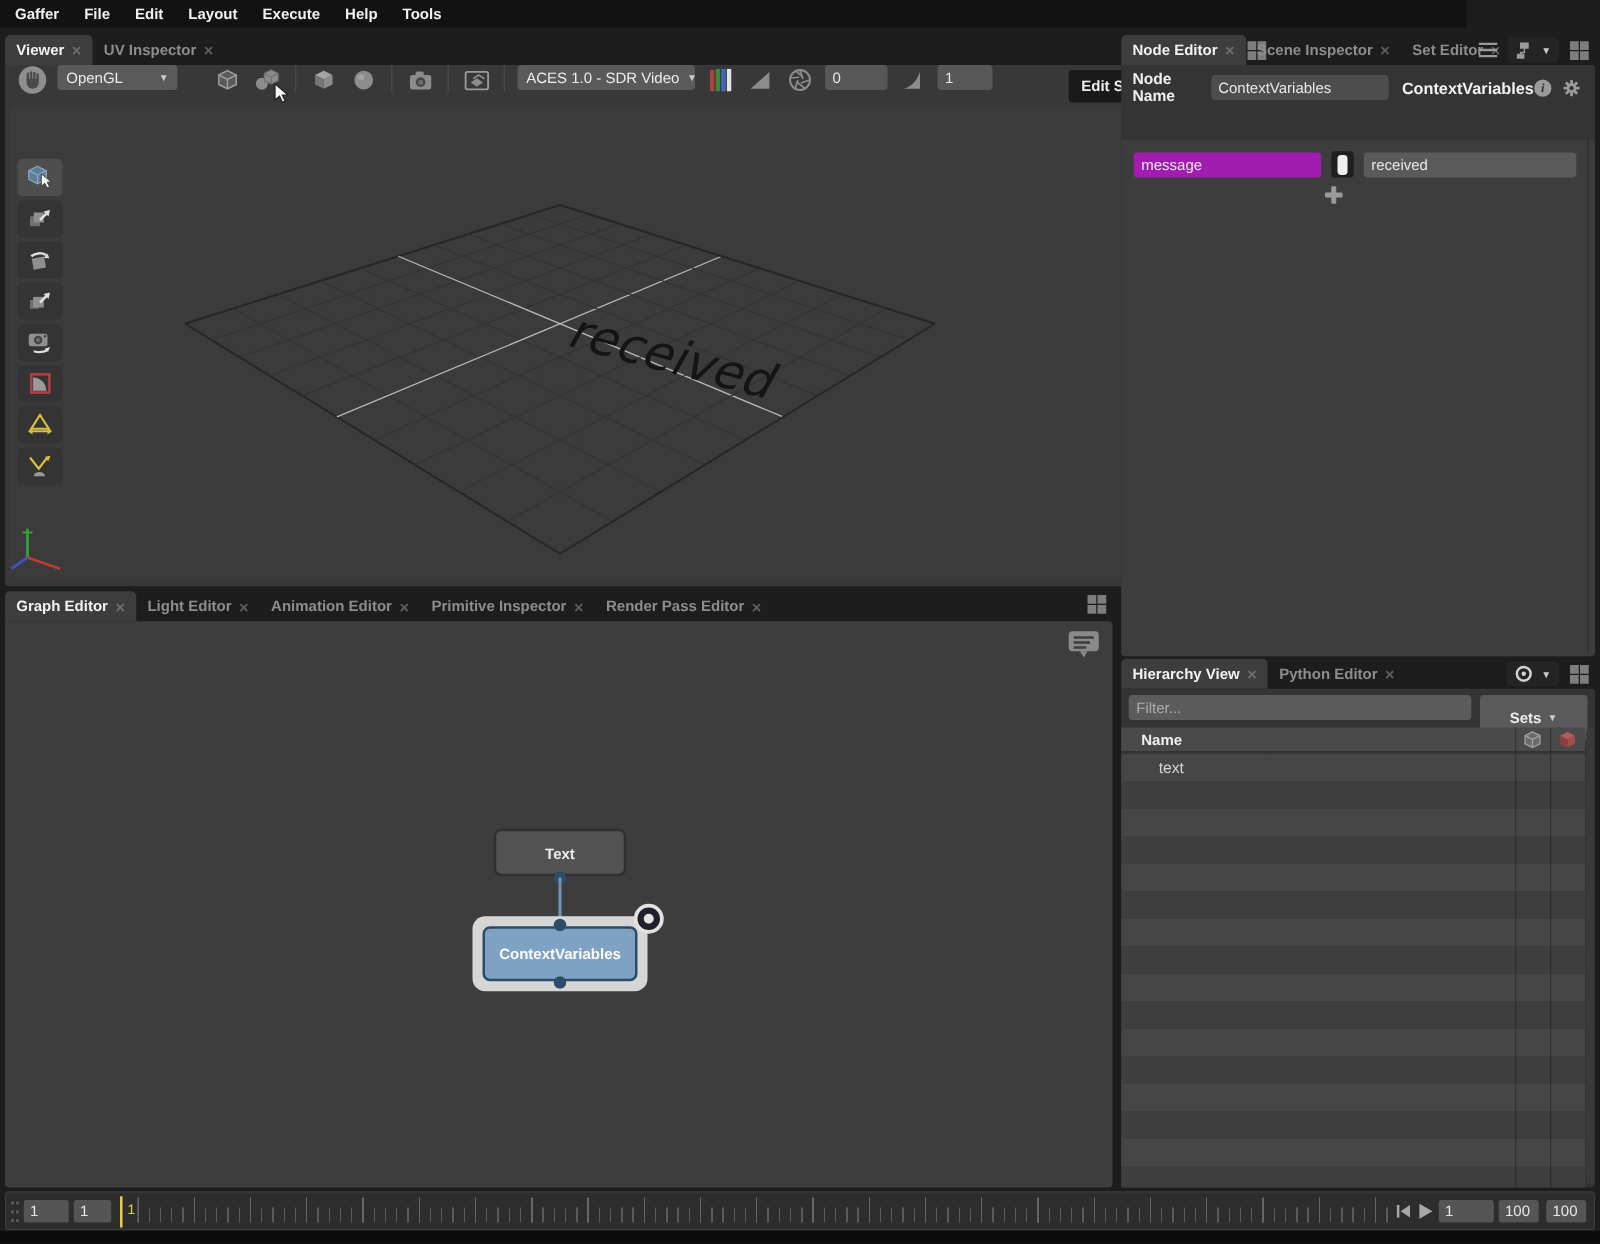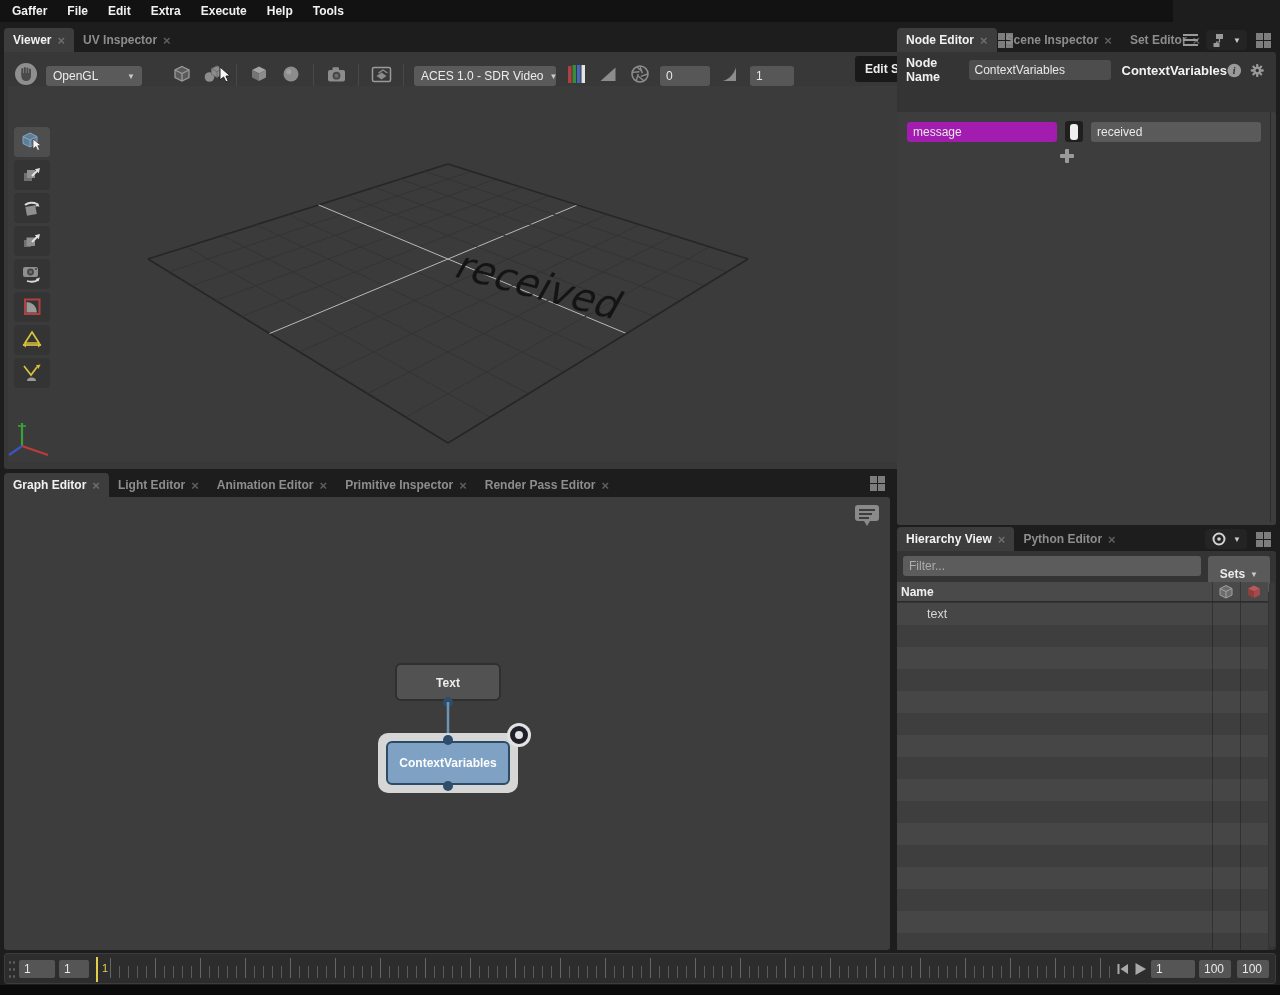--- a/index.html
+++ b/index.html
@@ -32,21 +32,21 @@
   
   .field { background:#575757; border:none; outline:none; border-radius:3px;
     color:#e8e8e8; font-size:12px; font-family:"Liberation Sans",sans-serif;
     padding:0 6px; height:20px; }
   .select { background:#5a5a5a; border-radius:3px; height:20px; display:flex;
     align-items:center; font-size:12px; color:#ececec; padding:0 7px; gap:6px; }
   .select .lbl { flex:1; white-space:nowrap; }
   
   #viewer-panel { left:4px; top:28px; width:1014px; height:441px; }
   #viewer-toolbar { position:absolute; left:0; top:0; right:0; height:34px;
-    display:flex; align-items:flex-end; padding-left:10px; gap:8px; }
+    display:flex; align-items:flex-start; padding-left:10px; gap:8px; }
   .tbtn { width:24px; height:24px; display:flex; align-items:center; justify-content:center; }
   .tsep { width:1px; height:22px; background:#484848; margin:0 2px; }
   #viewport { position:absolute; left:4px; right:4px; top:34px; bottom:7px;
     background:#3b3b3b; border-radius:2px; }
   #viewer-tools { position:absolute; left:6px; top:41px; display:flex;
     flex-direction:column; gap:3px; }
   .vtool { width:36px; height:30px; background:#343434; border-radius:4px;
     display:flex; align-items:center; justify-content:center; }
   .vtool.active { background:#4e4e4e; }
   #edit-scope { position:absolute; right:5px; top:4px; height:26px; background:#191919;
@@ -74,25 +74,25 @@
     display:flex; align-items:center; justify-content:center; }
   .toggle .knob { width:8px; height:16px; background:#efefef; border-radius:3px; }
   
   #hier-panel { left:897px; top:527px; width:379px; height:423px; }
   #hier-panel .panel-body { background:#343434; }
   #hier-filter-row { position:absolute; left:6px; right:6px; top:5px; height:20px;
     display:flex; gap:7px; }
   #hier-filter-row input { flex:1; background:#5c5c5c; }
   #hier-filter-row input::placeholder { color:#adadad; opacity:1; }
   .sets-btn { background:#5a5a5a; border-radius:3px; height:36px; display:flex;
-    align-items:center; gap:5px; padding:0 12px; font-size:12px; font-weight:bold; color:#ececec; }
+    align-items:center; gap:5px; padding:0 24px; font-size:12px; font-weight:bold; color:#ececec; }
   #hier-table { position:absolute; left:0; right:0; top:31px; bottom:0; }
   #hier-header { position:absolute; left:0; right:8px; top:0; height:20px;
     background:#4a4a4a; display:flex; align-items:center; border-bottom:1px solid #2c2c2c; }
-  #hier-header .col-name { font-size:12px; font-weight:bold; color:#f0f0f0; padding-left:4px; flex:1; }
+  #hier-header .col-name { font-size:12px; font-weight:bold; color:#f0f0f0; padding-left:16px; flex:1; }
   .icon-col { width:28px; display:flex; align-items:center; justify-content:center; }
   #hier-rows { position:absolute; left:0; right:8px; top:21px; bottom:0;
     background:repeating-linear-gradient(180deg,#464646 0 22px,#3e3e3e 22px 44px); }
   #hier-rows .row-label { position:absolute; left:30px; top:0; height:22px;
     line-height:22px; font-size:12.5px; color:#d6d6d6; }
   .col-sep { position:absolute; top:0; bottom:0; width:1px; background:rgba(0,0,0,.28); }
   #hier-gutter { position:absolute; right:1px; top:0; bottom:3px; width:6px; background:#3a3a3a; border-radius:3px;}
   
   #timeline { position:absolute; left:4px; top:953px; width:1272px; height:31px;
     background:#2d2d2d; border:1px solid #3c3c3c; border-radius:3px; }
@@ -113,21 +113,21 @@
   svg { display:block; }
   .abs { position:absolute; }
 </style>
 </head>
 <body>
 
 <div class="menubar">
   <span class="menu-item">Gaffer</span>
   <span class="menu-item">File</span>
   <span class="menu-item">Edit</span>
-  <span class="menu-item">Extra</span>
+  <span class="menu-item">Layout</span>
   <span class="menu-item">Execute</span>
   <span class="menu-item">Help</span>
   <span class="menu-item">Tools</span>
 </div>
 
 <div class="panel" id="viewer-panel">
   <div class="tabbar">
     <div class="tab active">
       <span>Viewer</span>
       <span class="close">×</span>

